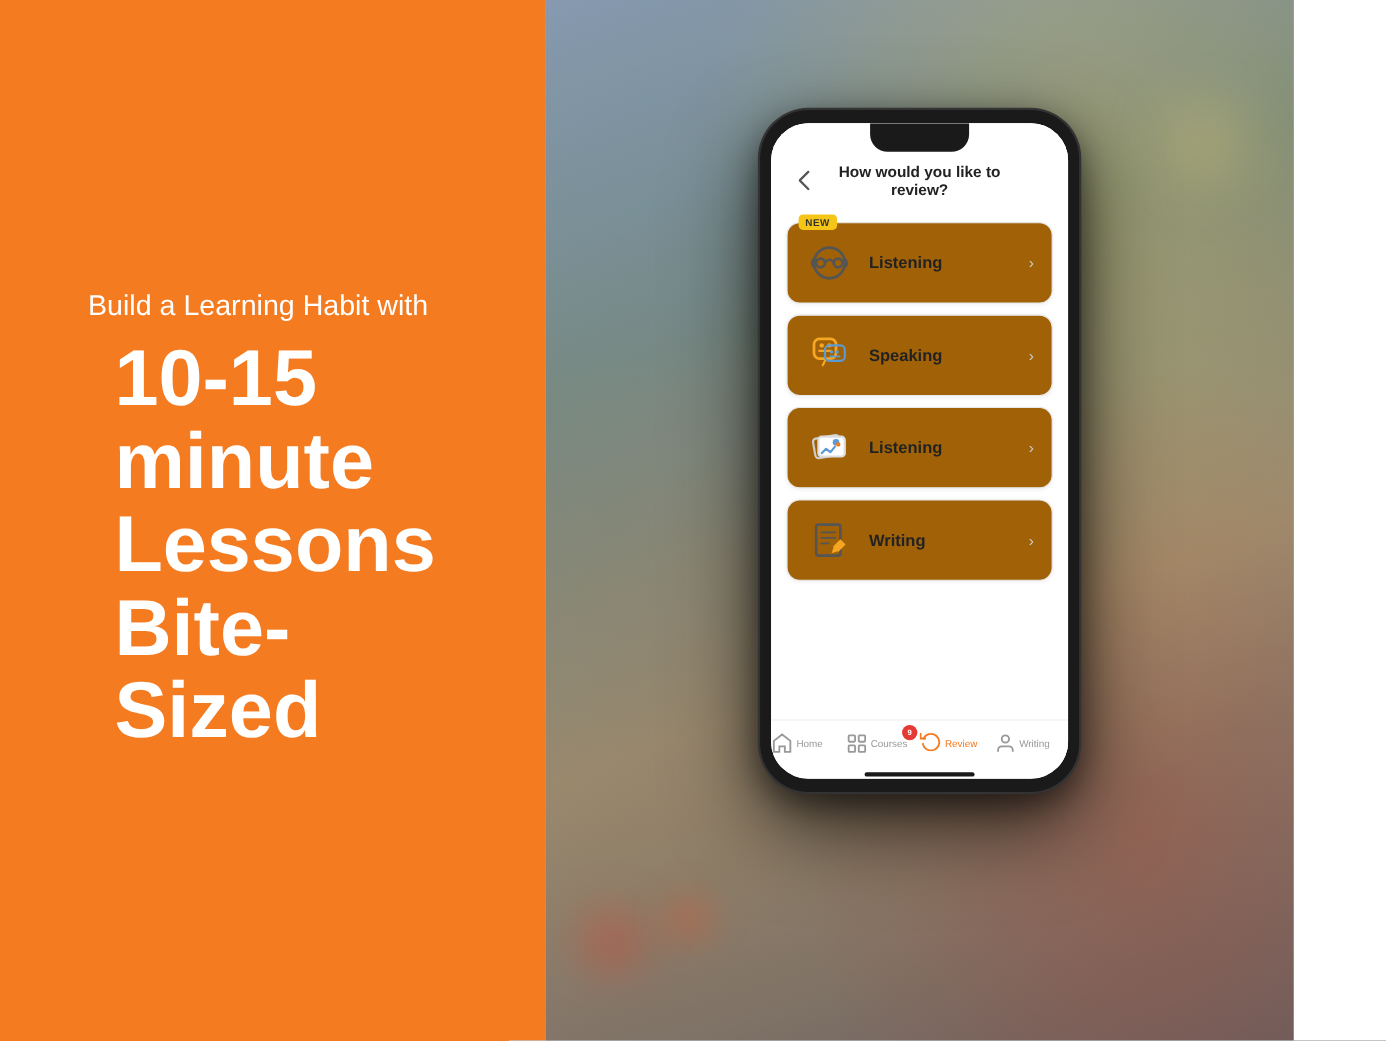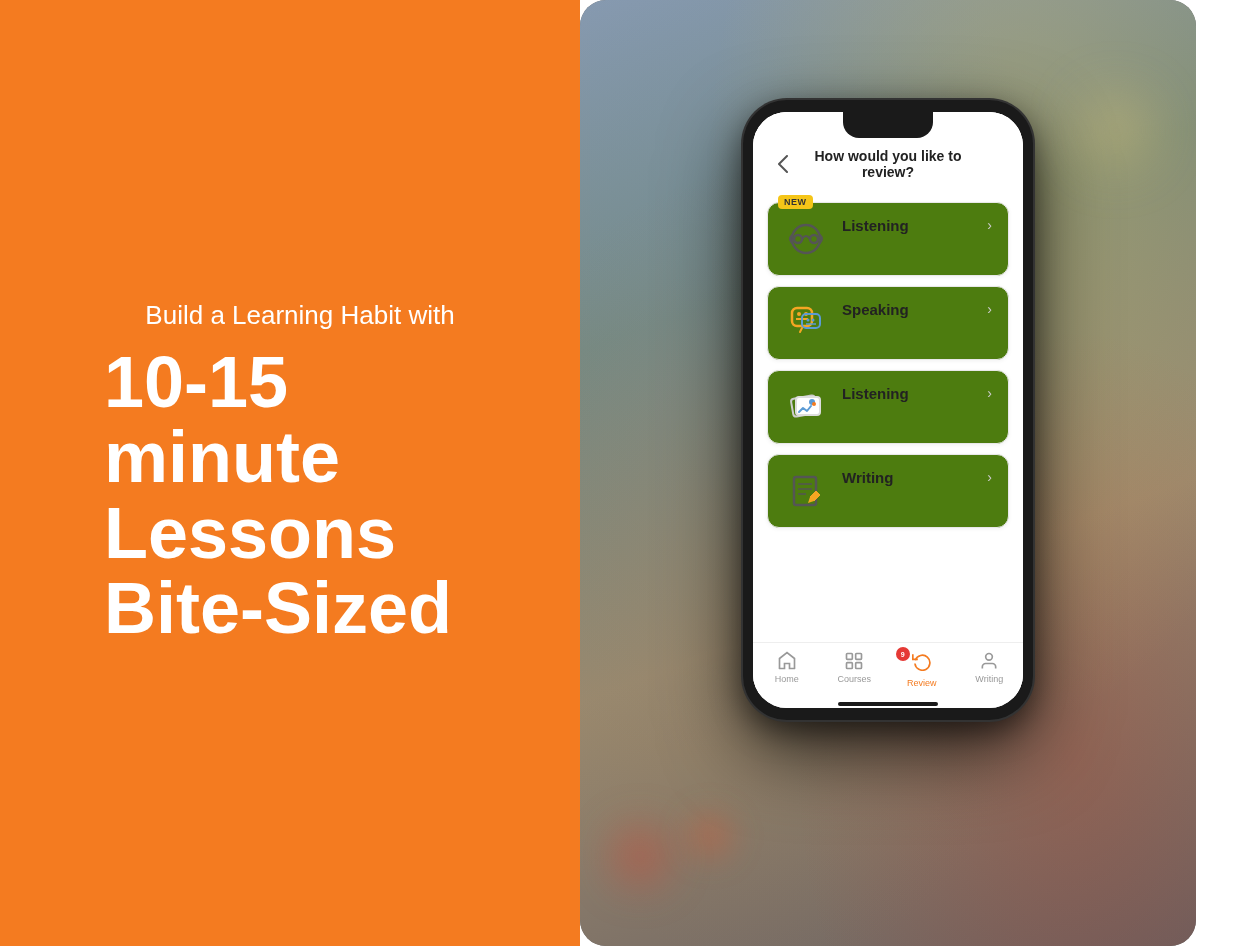--- a/index.html
+++ b/index.html
@@ -7,29 +7,28 @@
     body {
       width: 1260px;
       height: 946px;
       display: flex;
       font-family: -apple-system, BlinkMacSystemFont, 'Segoe UI', sans-serif;
       overflow: hidden;
     }
 
     
     .left-panel {
-      width: 580px;
+      width: 496px;
       height: 946px;
       background-color: #F47B20;
       display: flex;
       flex-direction: column;
       justify-content: center;
       padding: 60px 60px 60px 80px;
       flex-shrink: 0;
-      align-items: center;
     }
 
     .subtitle-text {
       color: white;
       font-size: 26px;
       font-weight: 400;
       margin-bottom: 12px;
       line-height: 1.3;
     }
 
@@ -37,27 +36,26 @@
       color: white;
       font-size: 72px;
       font-weight: 800;
       line-height: 1.05;
       margin-bottom: 0;
       margin-left: 24px;
     }
 
     
     .right-panel {
-      width: 616px;
+      width: 680px;
       height: 946px;
       position: relative;
       background: #6b6b6b;
       overflow: hidden;
       flex-shrink: 0;
-      border-radius: 26px;
     }
 
     
     .bg-blur {
       position: absolute;
       inset: 0;
       background:
         radial-gradient(ellipse at 70% 20%, rgba(200,180,100,0.4) 0%, transparent 50%),
         radial-gradient(ellipse at 30% 60%, rgba(150,120,80,0.3) 0%, transparent 50%),
         radial-gradient(ellipse at 80% 80%, rgba(180,60,40,0.3) 0%, transparent 40%),
@@ -158,26 +156,26 @@
     .review-options {
       flex: 1;
       padding: 8px 14px;
       display: flex;
       flex-direction: column;
       gap: 10px;
       overflow: hidden;
     }
 
     .review-card {
-      background: #4d7c0f;
+      background: #a16207;
       border-radius: 12px;
       border: 1px solid #e8e8e8;
       padding: 14px 16px;
       display: flex;
-      align-items: flex-start;
+      align-items: center;
       gap: 14px;
       box-shadow: 0 1px 4px rgba(0,0,0,0.06);
       position: relative;
       flex-shrink: 0;
     }
 
     .review-card-icon {
       width: 44px;
       height: 44px;
       display: flex;
@@ -210,21 +208,21 @@
       display: flex;
       border-top: 1px solid #eee;
       padding: 8px 0 10px;
       background: white;
       flex-shrink: 0;
     }
 
     .nav-item {
       flex: 1;
       display: flex;
-      flex-direction: column;
+      flex-direction: row;
       align-items: center;
       gap: 3px;
       position: relative;
     }
 
     .nav-icon {
       font-size: 18px;
       color: #999;
     }
 

